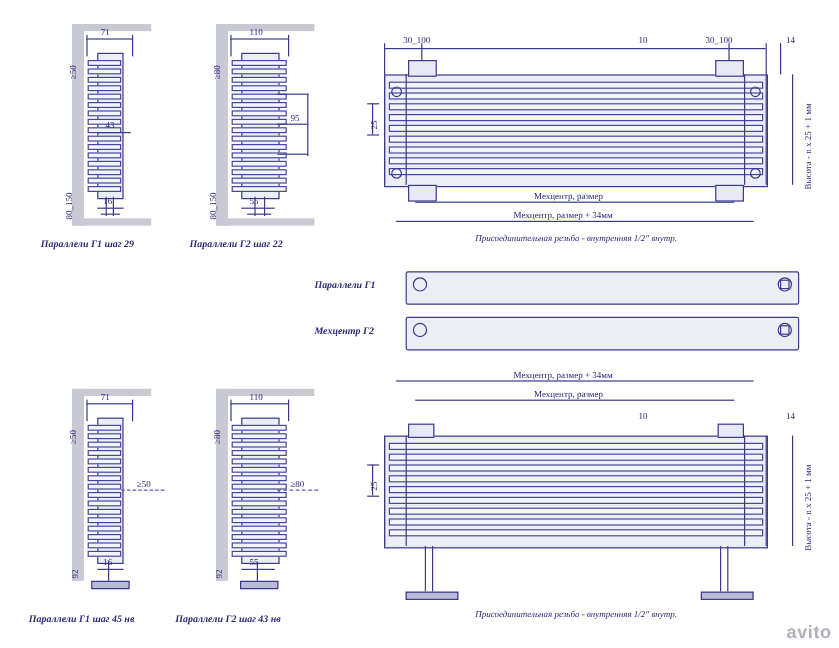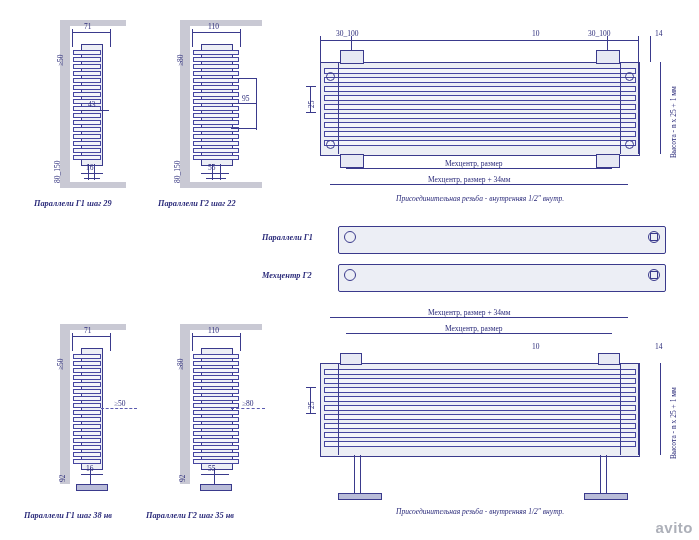--- a/index.html
+++ b/index.html
@@ -242,21 +242,21 @@
 
     <div class="dash" style="left:53px;top:86px;width:36px;"></div>
     <div class="lbl" style="left:66px;top:77px;">≥50</div>
 
     <div class="ln hl" style="left:33px;top:152px;width:22px;"></div>
     <div class="lbl" style="left:38px;top:142px;">16</div>
 
     <div class="lbl vert" style="left:8px;top:48px;transform:rotate(-90deg);">≥50</div>
     <div class="lbl vert" style="left:10px;top:160px;transform:rotate(-90deg);">92</div>
   </div>
-  <div class="lbl cap" style="left:24px;top:511px;">Параллели Г1 шаг 38 нв</div>
+  <div class="lbl cap" style="left:24px;top:511px;">Параллели Г1 шаг 45 нв</div>
 
   <div class="abs" style="left:168px;top:322px;width:110px;height:175px;">
     <div class="wall" style="left:12px;top:2px;width:10px;height:160px;"></div>
     <div class="wall" style="left:12px;top:2px;width:82px;height:6px;"></div>
 
     <div class="body-fill" style="left:33px;top:26px;width:30px;height:120px;"></div>
     <div>
       <div class="tube" style="left:25px;top:32px;width:44px;height:3px;"></div>
       <div class="tube" style="left:25px;top:39px;width:44px;height:3px;"></div>
       <div class="tube" style="left:25px;top:46px;width:44px;height:3px;"></div>
@@ -285,21 +285,21 @@
 
     <div class="dash" style="left:63px;top:86px;width:34px;"></div>
     <div class="lbl" style="left:74px;top:77px;">≥80</div>
 
     <div class="ln hl" style="left:33px;top:152px;width:28px;"></div>
     <div class="lbl" style="left:40px;top:142px;">55</div>
 
     <div class="lbl vert" style="left:8px;top:48px;transform:rotate(-90deg);">≥80</div>
     <div class="lbl vert" style="left:10px;top:160px;transform:rotate(-90deg);">92</div>
   </div>
-  <div class="lbl cap" style="left:146px;top:511px;">Параллели Г2 шаг 35 нв</div>
+  <div class="lbl cap" style="left:146px;top:511px;">Параллели Г2 шаг 43 нв</div>
 
   <div class="abs" style="left:300px;top:315px;width:390px;height:200px;">
 
     <div class="ln hl" style="left:30px;top:2px;width:298px;"></div>
     <div class="lbl" style="left:128px;top:-7px;">Мехцентр, размер + 34мм</div>
     <div class="ln hl" style="left:46px;top:18px;width:266px;"></div>
     <div class="lbl" style="left:145px;top:9px;">Мехцентр, размер</div>
     <div class="lbl" style="left:232px;top:27px;">10</div>
     <div class="lbl" style="left:355px;top:27px;">14</div>
 

